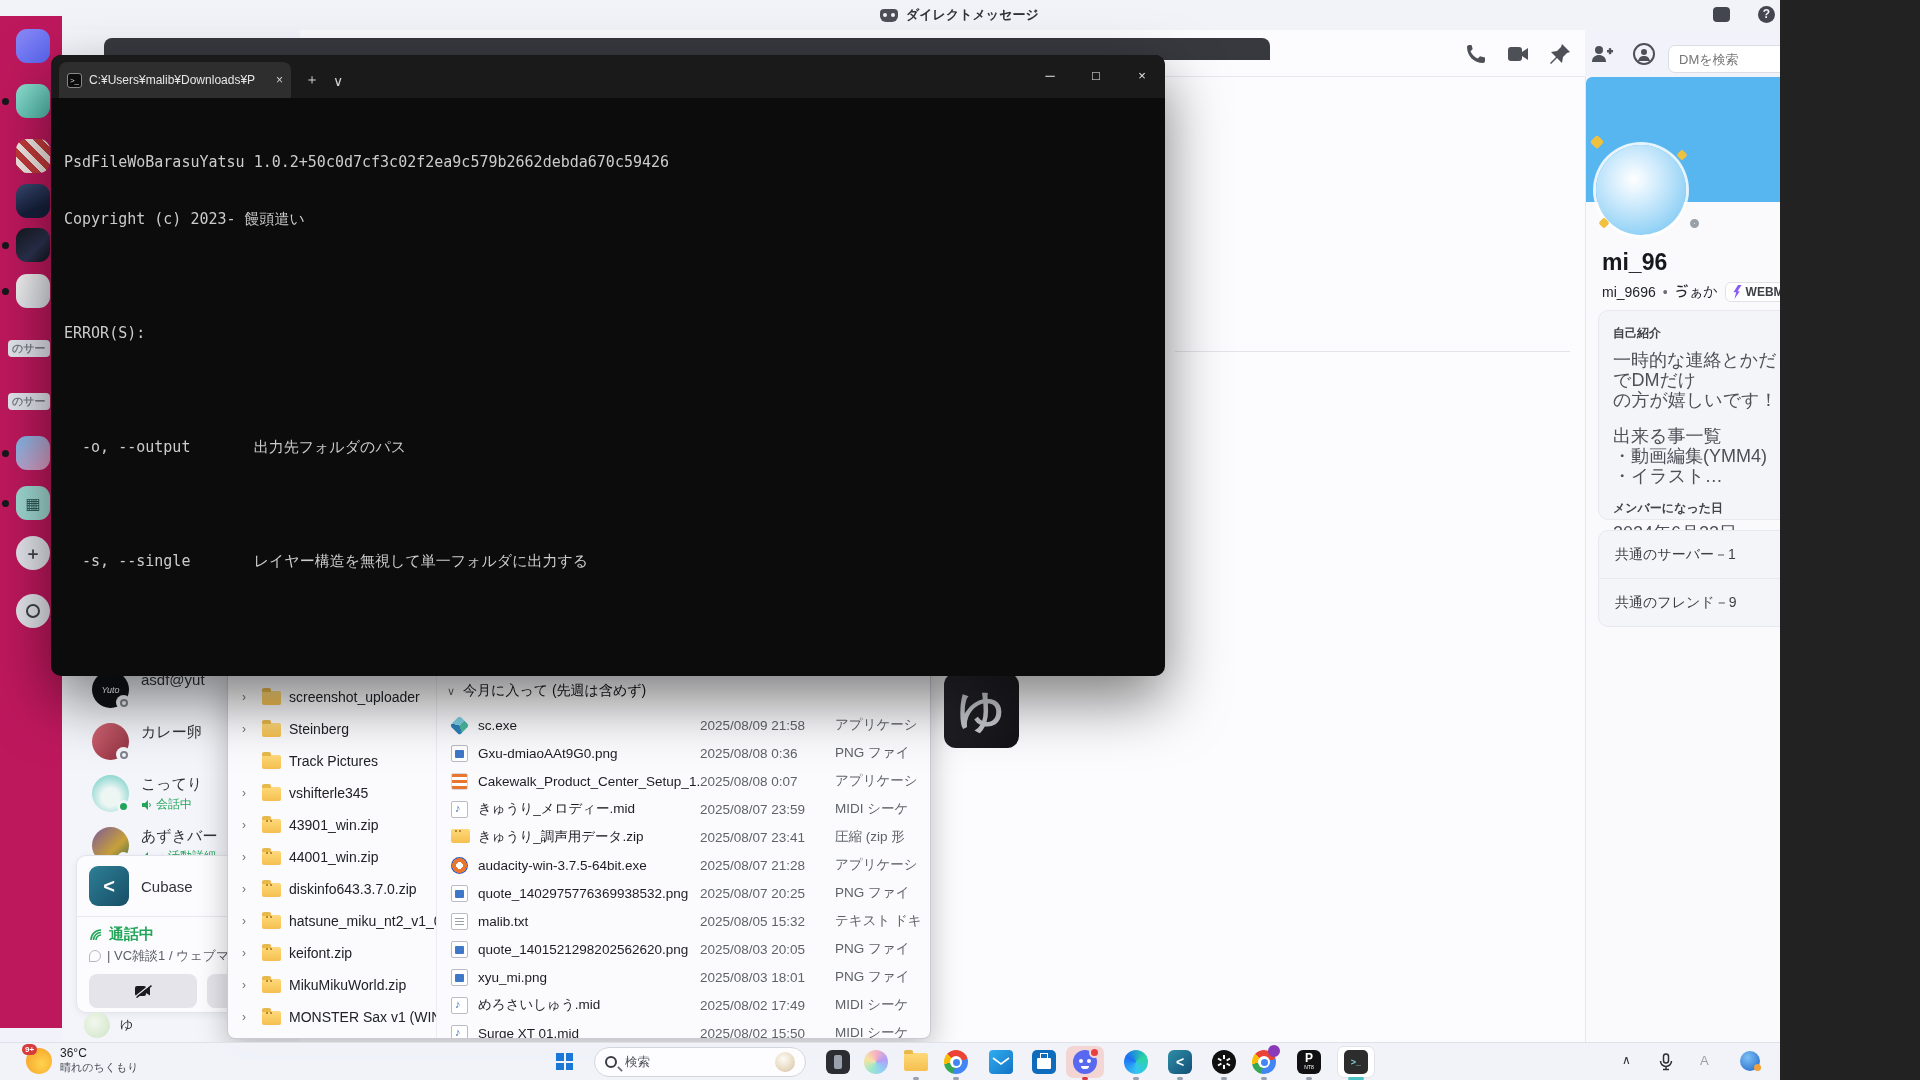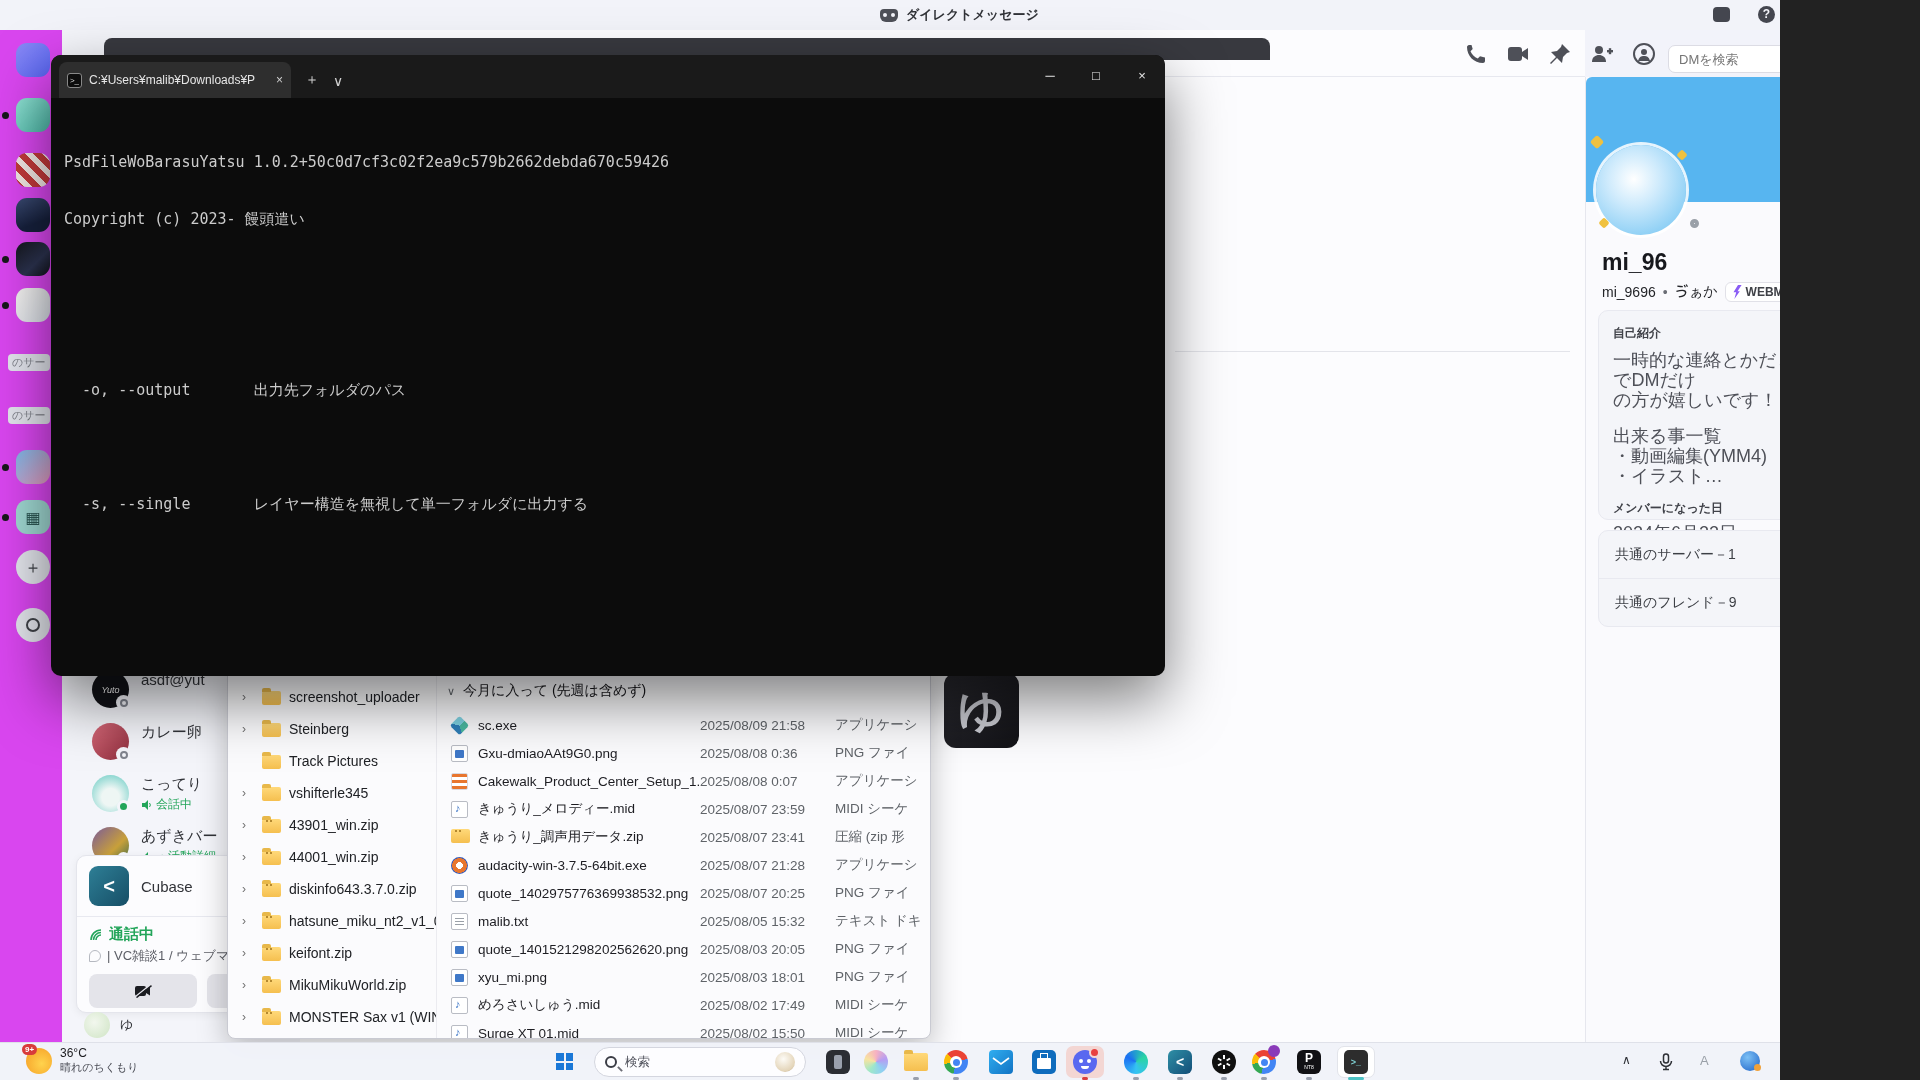--- a/index.html
+++ b/index.html
@@ -10,21 +10,21 @@
 
   
   .dc-titlebar{position:absolute;left:0;top:0;width:1920px;height:30px;background:#f2f3f9;}
   .dc-title{position:absolute;left:880px;top:6px;display:flex;align-items:center;gap:8px;
     font-size:13px;color:#313338;font-weight:600;}
   .dc-logo{width:18px;height:13px;background:#4e5058;border-radius:4px 4px 6px 6px;position:relative;}
   .dc-logo::before,.dc-logo::after{content:"";position:absolute;top:4px;width:4px;height:4px;background:#f2f3f9;border-radius:50%;}
   .dc-logo::before{left:3px;} .dc-logo::after{right:3px;}
   .winctl{width:40px;height:30px;display:flex;align-items:center;justify-content:center;color:#3c3e45;font-size:14px;}
 
-  .dc-rail{position:absolute;left:0;top:30px;width:62px;height:1012px;background:#d946ef;}
+  .dc-rail{position:absolute;left:0;top:16px;width:62px;height:1012px;background:#be185d;font-weight:bold;}
   .rail-ic{position:absolute;left:16px;width:34px;height:34px;border-radius:11px;}
   .rail-dot{position:absolute;left:2px;width:7px;height:7px;border-radius:4px;background:#16171a;}
   .rail-tip{position:absolute;left:8px;font-size:11px;color:#7b7e86;background:#e2e4ec;border-radius:4px;padding:1px 4px;}
   .rail-circ{position:absolute;left:16px;width:34px;height:34px;border-radius:50%;background:#e3e5ec;
     display:flex;align-items:center;justify-content:center;color:#3f4248;font-size:17px;}
 
   .dc-dmcol{position:absolute;left:62px;top:30px;width:238px;height:1012px;background:#f4f5fa;}
   .dm-item{position:absolute;left:30px;display:flex;gap:12px;}
   .dm-av{width:37px;height:37px;border-radius:50%;position:relative;flex:none;text-align:center;}
   .dm-name{font-size:15px;color:#313338;}
@@ -514,20 +514,21 @@
       <div class="term-ctl">
         <div>─</div>
         <div>□</div>
         <div>×</div>
       </div>
     </div>
     <div class="term-body">
       <div class="tl">PsdFileWoBarasuYatsu 1.0.2+50c0d7cf3c02f2ea9c579b2662debda670c59426</div>
       <div class="tl">Copyright (c) 2023- 饅頭遣い</div>
       <div class="tl"></div>
+      <div class="tl">ERROR(S):</div>
       <div class="tl"></div>
       <div class="tl">  -o, --output       出力先フォルダのパス</div>
       <div class="tl"></div>
       <div class="tl">  -s, --single       レイヤー構造を無視して単一フォルダに出力する</div>
       <div class="tl"></div>
       
       
       
       
       

